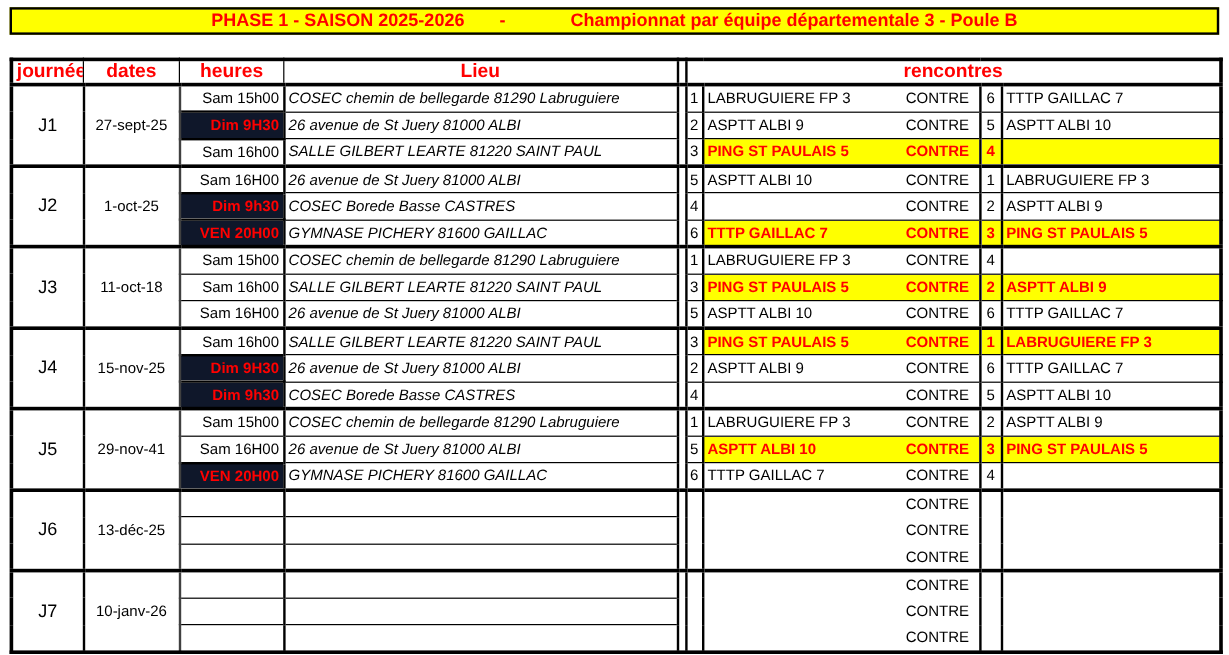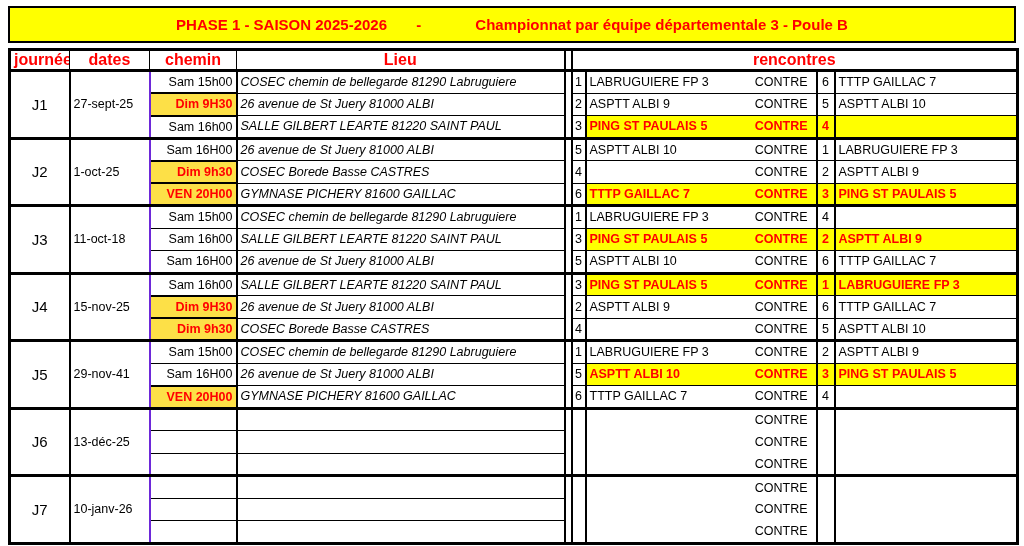--- a/index.html
+++ b/index.html
@@ -1,51 +1,51 @@
 <!DOCTYPE html>
 <html><head>
 <meta charset="utf-8">
 <style>
   html,body { margin:0; padding:0; }
   body {
     width:1024px; height:546px; position:relative; background:#ffffff;
     font-family:"Liberation Sans", sans-serif; color:#000;
   }
   .title-bar {
-    position:absolute; left:8px; top:6px; width:1008px; height:37px;
+    position:absolute; left:8px; top:6px; width:1008px; height:23px;
     background:#FFFF00; border:2px solid #000; box-sizing:border-box;
     display:flex; align-items:center; justify-content:center;
     color:#FF0000; font-weight:700; font-size:15px; white-space:pre;
   }
   table.sched {
     position:absolute; left:8px; top:48px; width:1008px;
     border-collapse:collapse; table-layout:fixed;
     border:3px solid #000;
   }
   tr { height:22.5px; }
   tr.headrow { height:20px; }
   td, th {
     border:1px solid #000; padding:0 3px; font-size:12.5px;
     overflow:hidden; white-space:nowrap; vertical-align:middle;
     box-sizing:border-box; font-weight:400; text-align:left;
   }
   th.hcell { color:#FF0000; font-weight:700; font-size:16px; text-align:center; }
   .c-journee { text-align:center; font-size:15px; border-right:2px solid #000; }
-  .c-date    { text-align:left; border-right:2px solid #6d28d9; }
+  .c-date    { text-align:center; border-right:2px solid #404040; }
   .c-heure   { border-right:2px solid #000; padding-left:4px;text-align:right; }
   .c-lieu    { border-right:2px solid #000;font-style:italic; }
   .c-spacer  { border-top:0; border-bottom:0; border-left:2px solid #000; border-right:2px solid #000; padding:0; }
   .c-num     { text-align:center; padding:0; border-right:2px solid #000; }
   .c-team1   { border-right:2px solid #000; padding-right:0; }
   .c-num2    { text-align:center; padding:0; border-right:2px solid #000; }
   .c-team2   { }
   .matchline { display:flex; justify-content:space-between; align-items:center; }
   .contre    { padding-right:8px; }
   .hl  { background:#FFFF00; color:#FF0000; font-weight:700; }
-  .hlh { background:#fde047; color:#FF0000; font-weight:700; border:2px solid #000; }
+  .hlh { background:#0f172a; color:#FF0000; font-weight:700; border:2px solid #000; }
   td.noline { border-top:0; border-bottom:0; }
   tr.bsep > td, tr.bsep > th { border-top:3px solid #000; }
 </style>
 </head>
 <body>
 
 <div class="title-bar">
   <span>PHASE 1 - SAISON 2025-2026       -             Championnat par équipe départementale 3 - Poule B</span>
 </div>
 
@@ -59,21 +59,21 @@
       <col style="width:14px">
       <col style="width:231px">
       <col style="width:18px">
       <col style="width:183px">
   </colgroup>
 
   <tbody>
       <tr class="headrow">
     <th class="hcell">journées</th>
     <th class="hcell">dates</th>
-    <th class="hcell">chemin</th>
+    <th class="hcell">heures</th>
     <th class="hcell">Lieu</th>
     <th class="c-spacer"></th>
     <th class="hcell" colspan="4">rencontres</th>
   </tr>
 
   <tr class="bsep">
     <td class="c-journee" rowspan="3">J1</td>
     <td class="c-date" rowspan="3">27-sept-25</td>
     <td class="c-heure">Sam 15h00</td>
     <td class="c-lieu">COSEC chemin de bellegarde 81290 Labruguiere</td>

